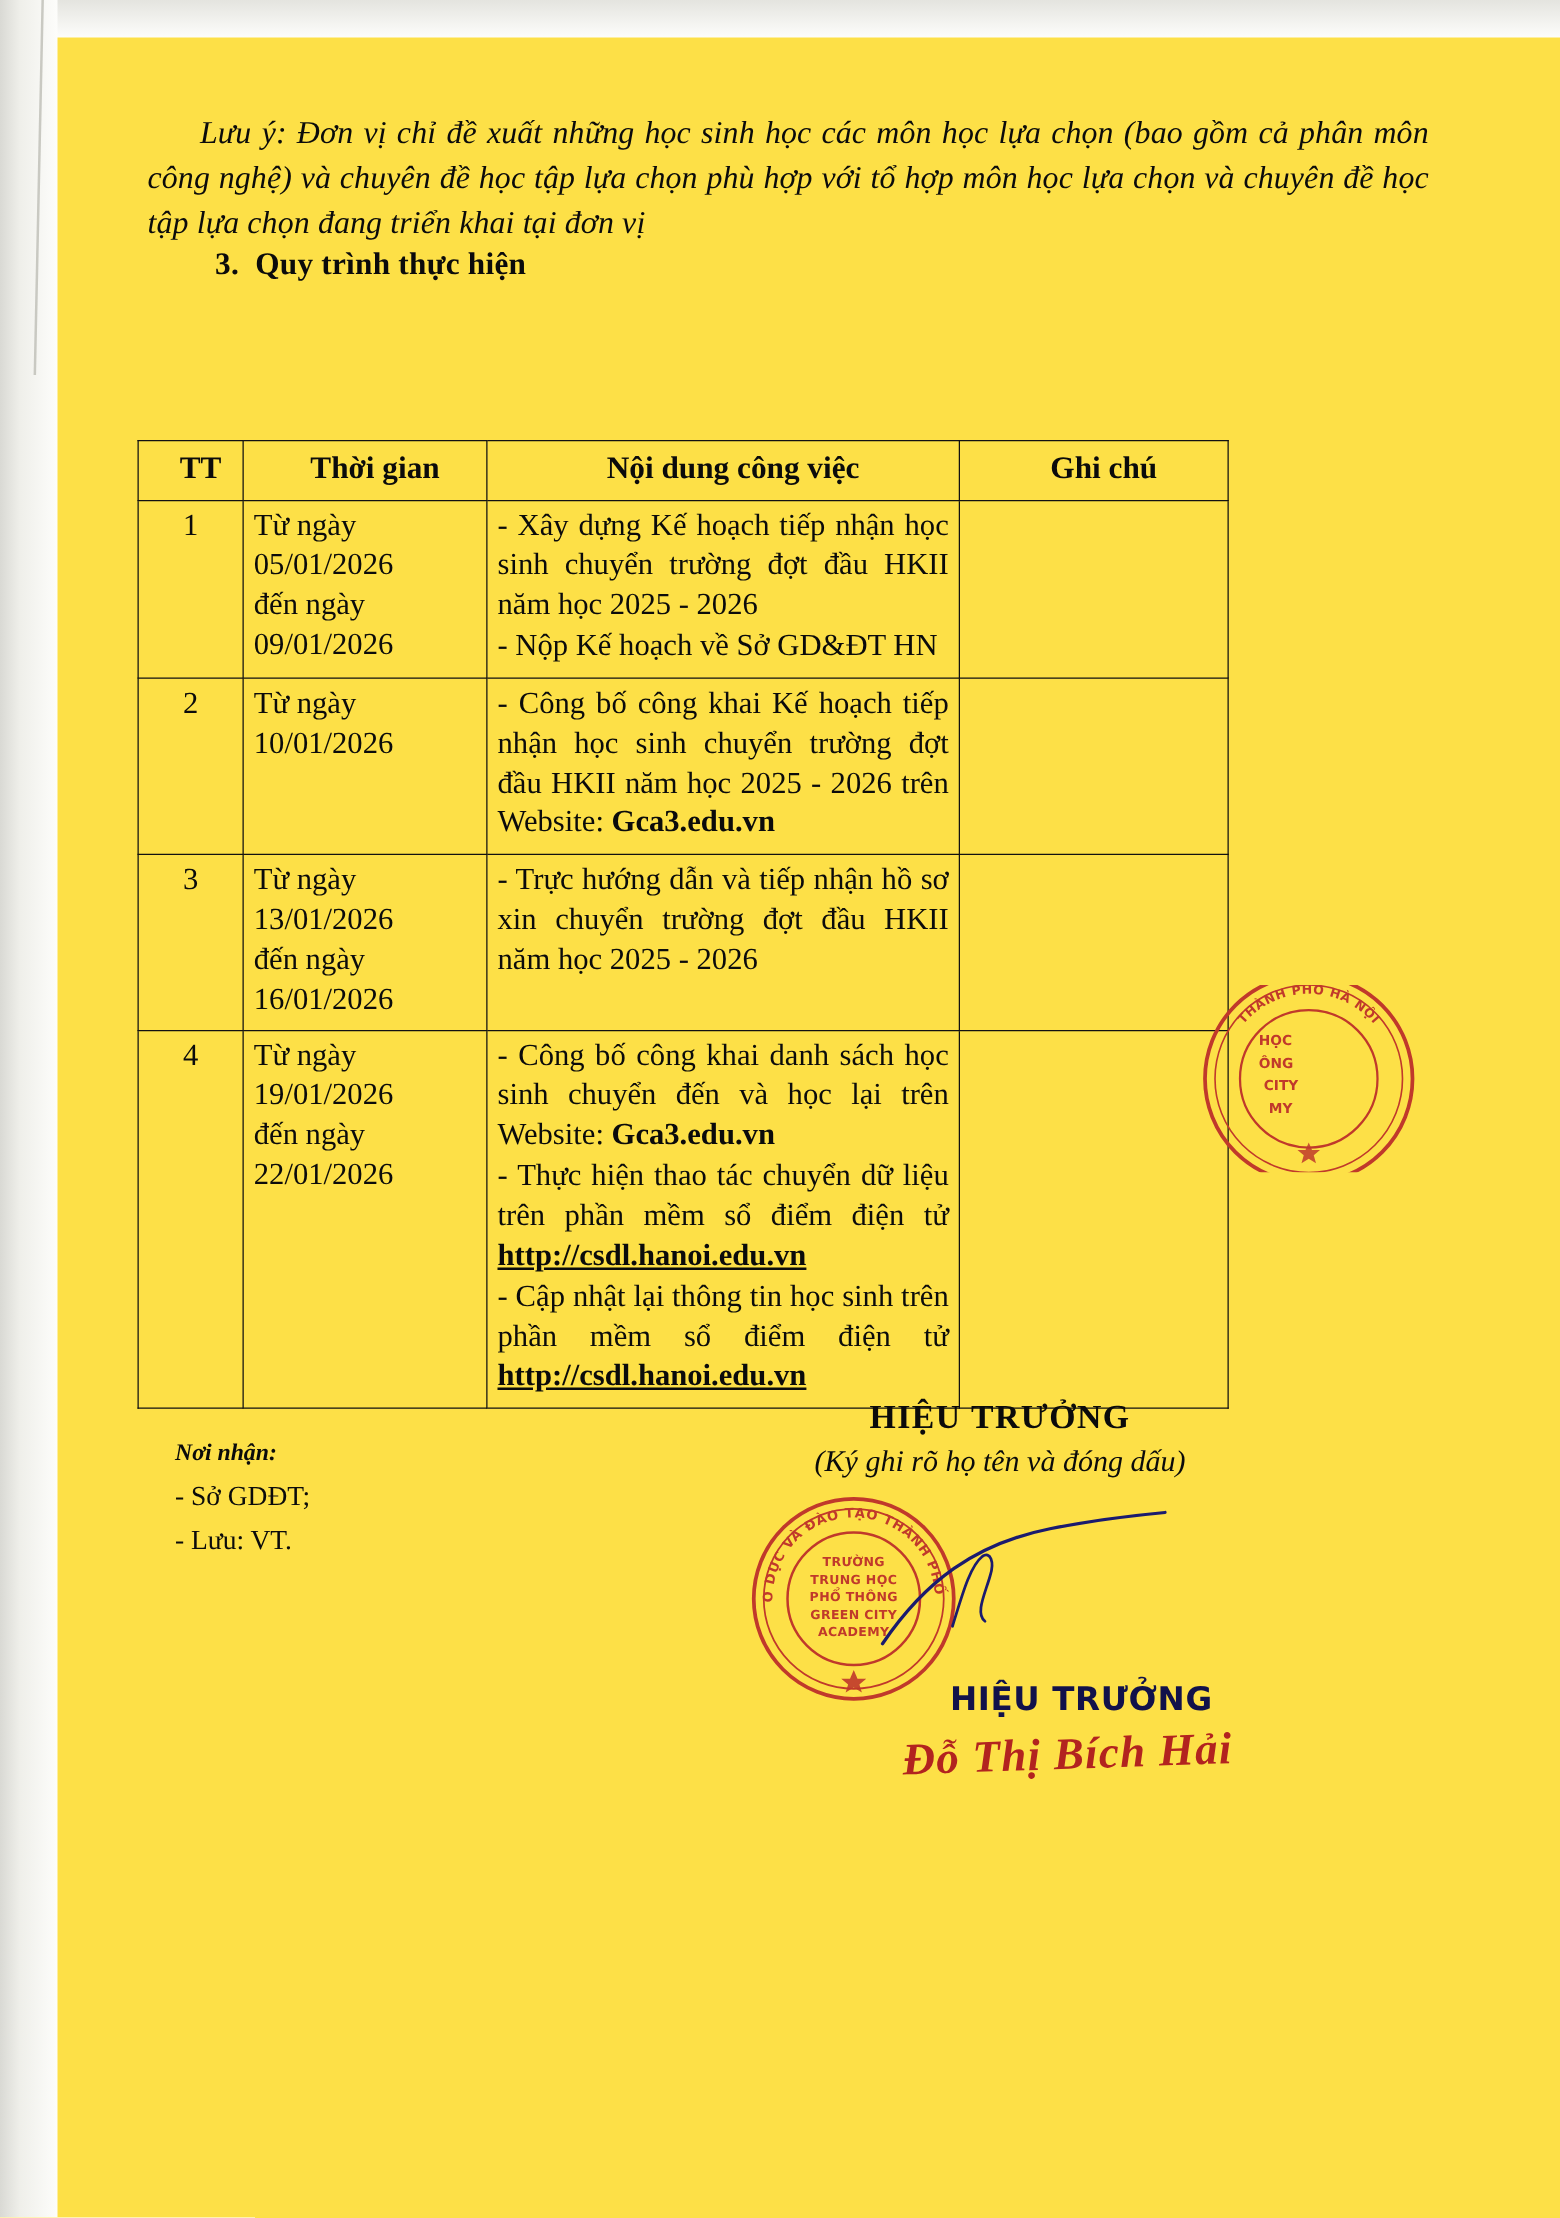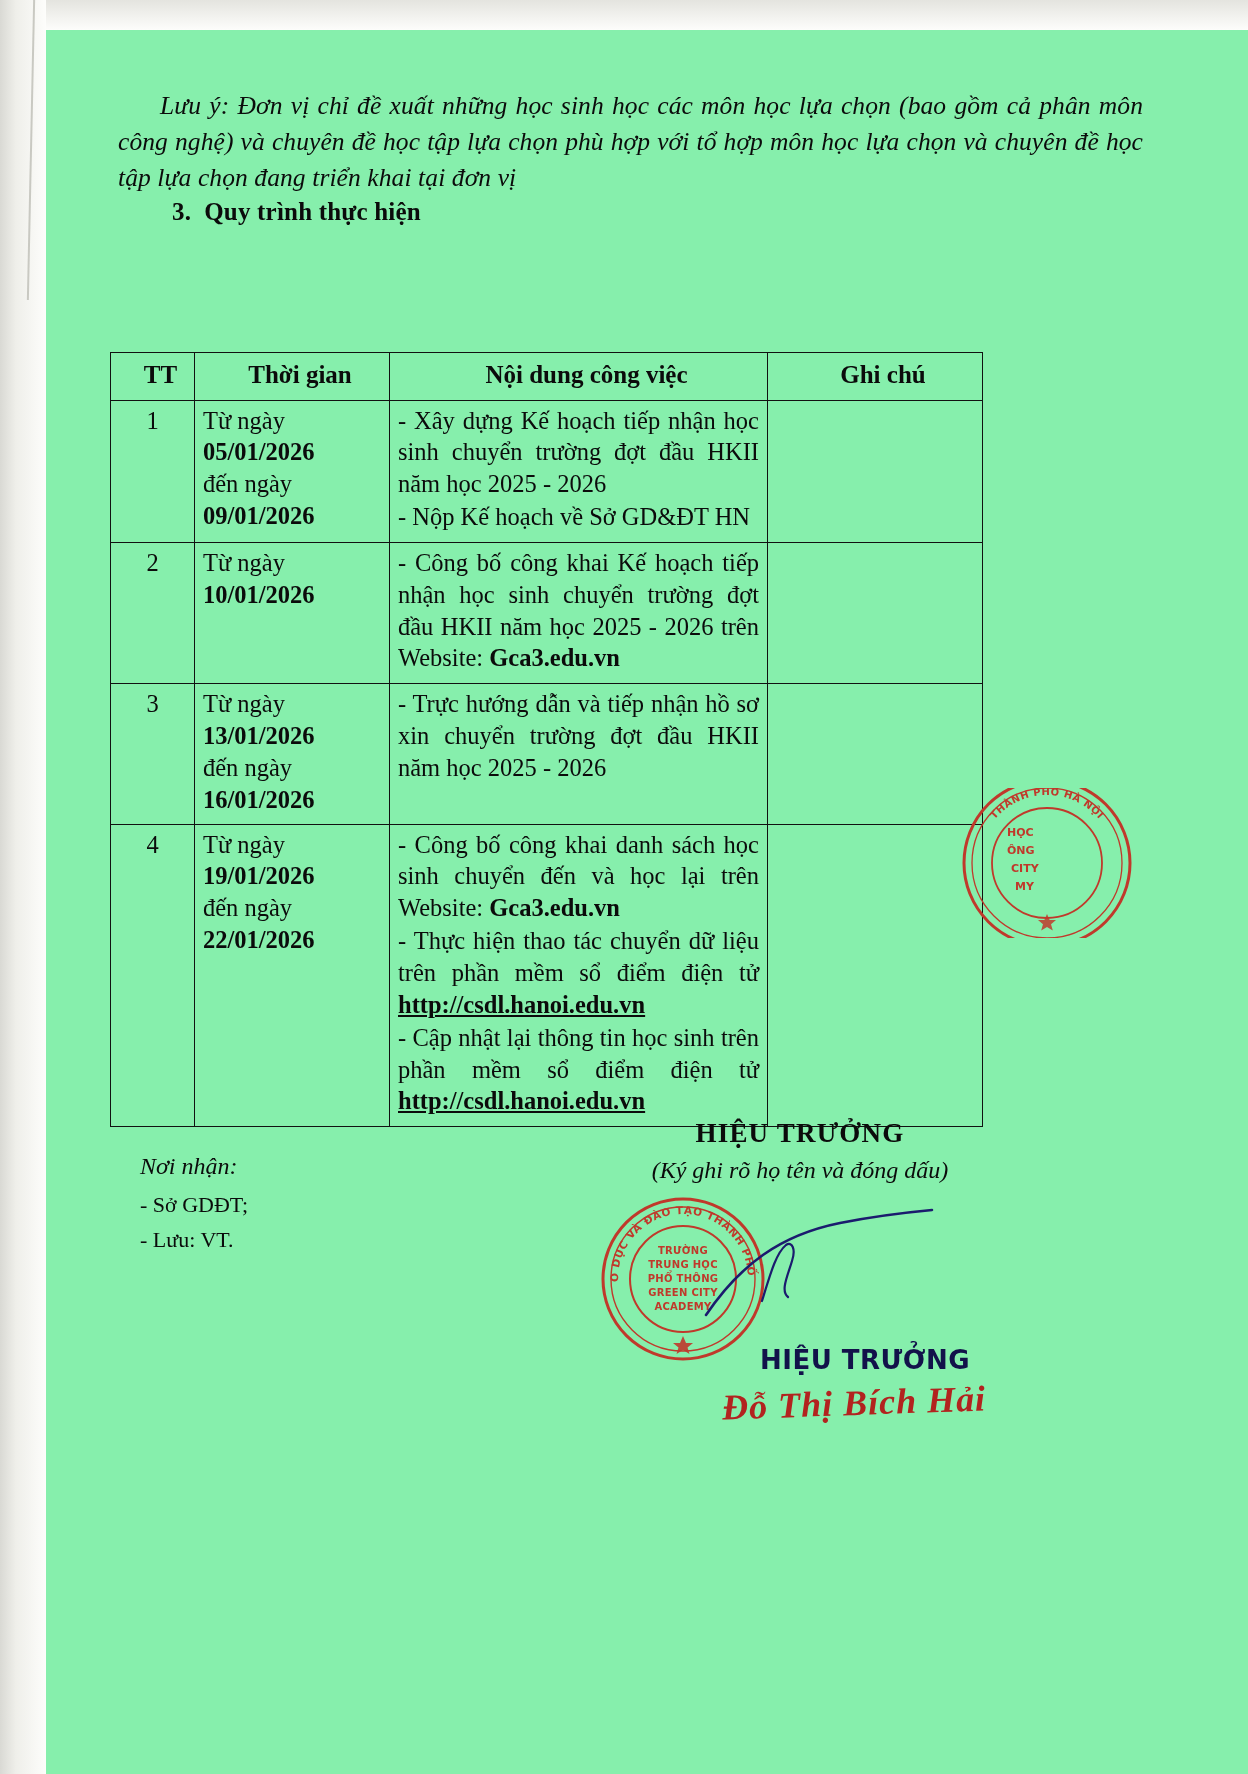--- a/index.html
+++ b/index.html
@@ -4,21 +4,21 @@
 <style>
   html, body {
     margin: 0;
     padding: 0;
     background: #ffffff;
   }
   .page {
     position: relative;
     width: 1248px;
     height: 1774px;
-    background: #86efac;
+    background: #fde047;
     overflow: hidden;
     font-family: "Liberation Serif", "DejaVu Serif", serif;
     color: #0b0b0b;
   }
 
   
   .scan-edge-left {
     position: absolute;
     left: 0; top: 0;
     width: 46px; height: 100%;
@@ -109,21 +109,21 @@
 
   td.tt {
     text-align: center;
     font-size: 25px;
     padding-top: 6px;
   }
   td.time {
     font-size: 24.5px;
     line-height: 1.42;
   }
-  td.time .b { font-weight: bold; }
+  td.time .b { font-weight: normal; }
   td.task {
     text-align: justify;
     text-justify: inter-word;
     font-size: 24.5px;
     line-height: 1.36;
   }
   td.task .b { font-weight: bold; }
   td.task .bu { font-weight: bold; text-decoration: underline; }
   td.task p { margin: 0 0 1px 0; }
   td.note { }
@@ -133,23 +133,23 @@
 
   
   .recv {
     position: absolute;
     left: 140px;
     top: 1148px;
     font-size: 22px;
     line-height: 1.58;
   }
   .recv .title {
-    font-weight: normal;
-    font-style: italic;
-    font-size: 24px;
+    font-weight: bold;
+    font-style: italic;
+    font-size: 19px;
     margin-bottom: 2px;
   }
 
   .signblock {
     position: absolute;
     left: 560px;
     top: 1118px;
     width: 480px;
     text-align: center;
   }

